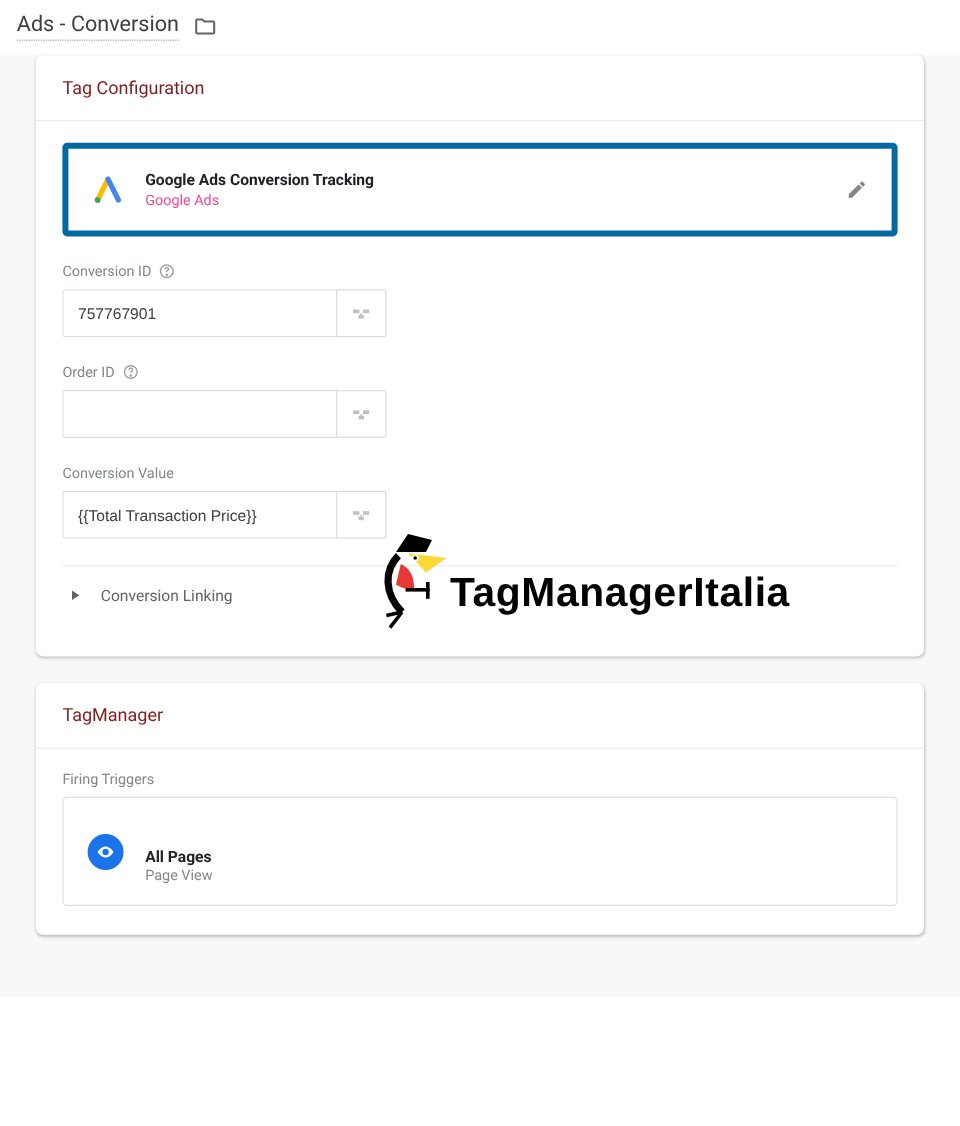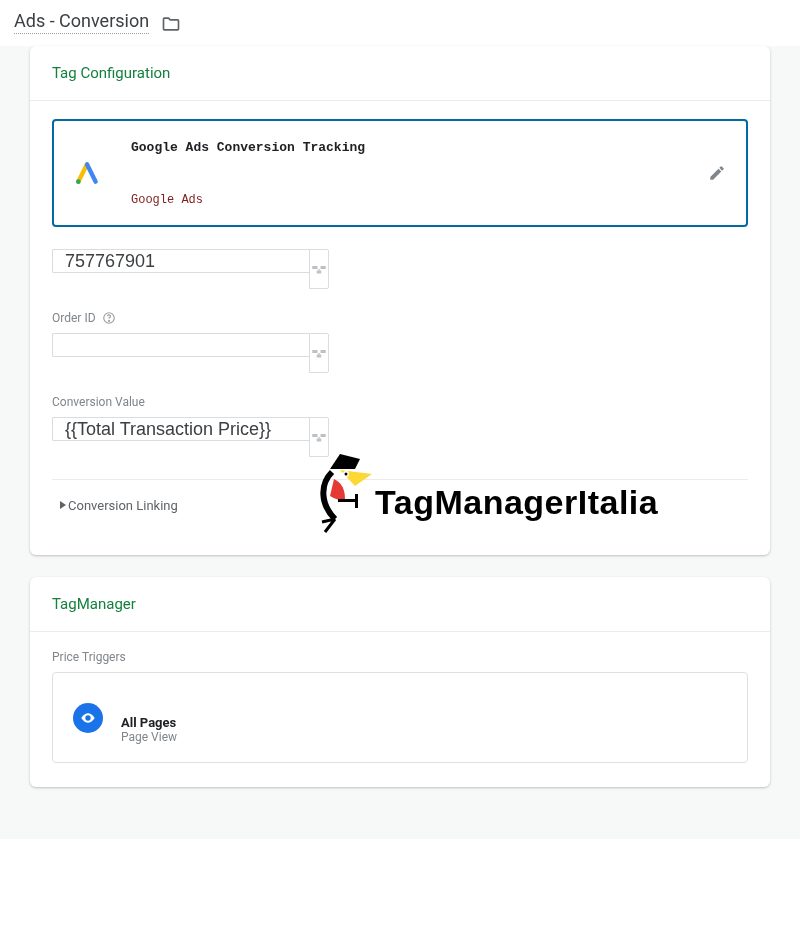--- a/index.html
+++ b/index.html
@@ -5,21 +5,21 @@
   * { box-sizing: border-box; margin: 0; padding: 0; }
   body {
     font-family: Roboto, "Helvetica Neue", Arial, sans-serif;
     background: #fff;
     color: #202124;
     font-size: 13px;
     width: 800px;
   }
   .page-header {
     display: flex;
-    align-items: flex-end;
+    align-items: center;
     padding: 10px 14px 18px 14px;
     gap: 12px;
   }
   .page-title {
     font-size: 18px;
     font-weight: 400;
     color: #3c4043;
     border-bottom: 1px dotted #9aa0a6;
     padding-bottom: 2px;
   }
@@ -33,82 +33,82 @@
     background: #fff;
     border-radius: 6px;
     box-shadow: 0 1px 3px rgba(0,0,0,0.18), 0 1px 2px rgba(0,0,0,0.06);
     margin-bottom: 22px;
     position: relative;
   }
   .card-header {
     padding: 18px 22px;
     font-size: 15px;
     border-bottom: 1px solid #ebebeb;
-    color: #15803d;
+    color: #7f1d1d;
   }
   .card-body {
     padding: 18px 22px 24px 22px;
   }
   .field-label {
     font-size: 12px;
     color: #80868b;
     margin-bottom: 8px;
     display: flex;
     align-items: center;
     gap: 6px;
   }
   .help-icon svg { width:14px; height:14px; display:block; }
   .tag-type-row {
-    border: 2px solid #0369a1;
+    border: 5px solid #0369a1;
     border-radius: 4px;
     padding: 18px 20px;
     display: flex;
     align-items: center;
-    gap: 31px;
+    gap: 18px;
     margin-bottom: 22px;
-    font-family: Liberation Mono, monospace;
   }
   .tag-type-row .icon {
     width: 26px; height: 26px; display:flex; align-items:center; justify-content:center;
   }
   .tag-title { font-size: 13px; font-weight: 700; color:#202124; line-height:1.4;}
-  .tag-sub { font-size: 12px; color:#7f1d1d;margin-top:36px; }
+  .tag-sub { font-size: 12px; color:#ec4899; }
   .edit-icon { margin-left:auto; color:#80868b; }
   .edit-icon svg { width:18px; height:18px; display:block; }
   .field-group { margin-bottom: 22px; }
   .input-row {
     display: flex;
     width: 270px;
   }
   .text-input {
     flex:1;
-    height: 24px;
+    height: 40px;
     border:1px solid #dadce0;
     border-right:none;
     border-radius: 2px 0 0 2px;
     padding: 0 12px;
-    font-size: 18px;
+    font-size: 13px;
     color:#3c4043;
     outline:none;
   }
   .var-btn {
     width: 42px;
     height:40px;
     border:1px solid #dadce0;
     border-radius:0 2px 2px 0;
     background:#fff;
     display:flex;
     align-items:center;
     justify-content:center;
     cursor:pointer;
   }
   .var-btn svg { width:18px; height:18px; display:block; }
   .expander {
     display:flex;
     align-items:center;
+    gap:16px;
     padding:18px 6px;
     border-top:1px solid #ebebeb;
     font-size:13px;
     color:#5f6368;
     cursor:pointer;
   }
   .expander:first-of-type { margin-top:6px; }
   .expander svg { width:10px; height:10px; }
   .watermark {
     position:absolute;
@@ -167,20 +167,30 @@
           <div class="tag-sub">Google Ads</div>
         </div>
         <span class="edit-icon">
           <svg viewBox="0 0 24 24" fill="#80868b">
               <path d="M3 17.25V21h3.75l11-11-3.75-3.75-11 11zM20.7 7.04a1 1 0 0 0 0-1.41l-2.34-2.34a1 1 0 0 0-1.41 0l-1.83 1.83 3.75 3.75 1.83-1.83z"></path>
             </svg>
         </span>
       </div>
 
       <div class="field-group">
+        <div class="field-label">
+          <span>Conversion ID</span>
+          <span class="help-icon">
+              <svg viewBox="0 0 24 24" fill="none" stroke="#9aa0a6" stroke-width="2">
+                <circle cx="12" cy="12" r="9"></circle>
+                <path d="M9.5 9a2.5 2.5 0 1 1 3.5 2.3c-.9.4-1 .9-1 1.7"></path>
+                <circle cx="12" cy="17" r="0.8" fill="#9aa0a6"></circle>
+              </svg>
+            </span>
+        </div>
         <div class="input-row">
           <input class="text-input" value="757767901" style="">
           <button class="var-btn">
             <svg viewBox="0 0 24 24" fill="#bdc1c6">
                 <rect x="3" y="8" width="7" height="4"></rect>
                 <rect x="14" y="8" width="7" height="4"></rect>
                 <rect x="9" y="14" width="6" height="4"></rect>
                 <rect x="11" y="12" width="2" height="2"></rect>
               </svg>
           </button>
@@ -254,21 +264,21 @@
           <rect x="55" y="50" width="3" height="14" fill="#000"></rect>
         </g>
         <text x="75" y="70" class="tmi-text"><tspan>TagManager</tspan><tspan class="tmi-it">Italia</tspan></text>
       </svg>
     </div>
   </div>
 
   <div class="card">
     <div class="card-header">TagManager</div>
     <div class="card-body">
-      <div class="field-label">Price Triggers</div>
+      <div class="field-label">Firing Triggers</div>
       <div class="trigger-row">
         <span class="trigger-badge">
           <svg viewBox="0 0 24 24">
               <path d="M12 5C6 5 2 12 2 12s4 7 10 7 10-7 10-7-4-7-10-7zm0 11a4 4 0 1 1 0-8 4 4 0 0 1 0 8z"></path>
               <circle cx="12" cy="12" r="2" fill="#1a73e8"></circle>
             </svg>
         </span>
         <div>
           <div class="trig-title">All Pages</div>
           <div class="trig-sub">Page View</div>

